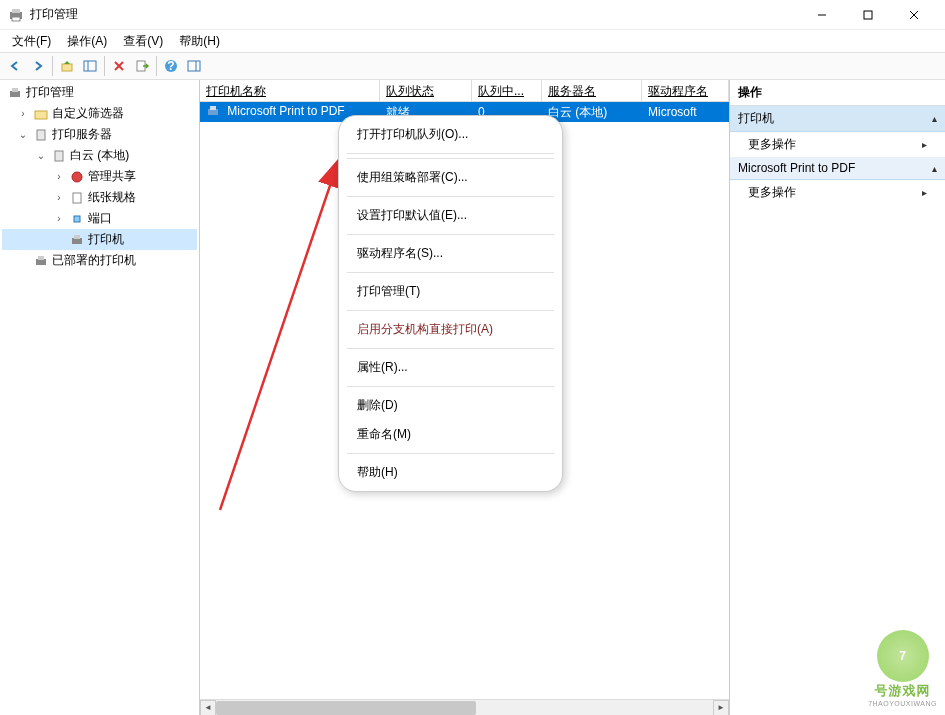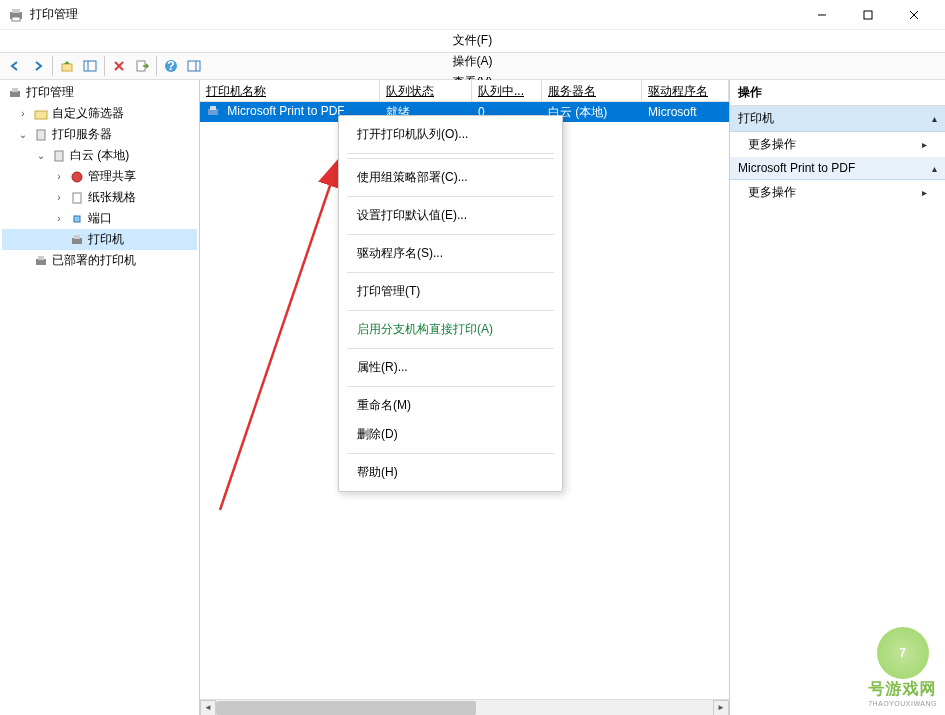--- a/index.html
+++ b/index.html
@@ -4,21 +4,21 @@
 <style>
 * { margin: 0; padding: 0; box-sizing: border-box; font-family: "Microsoft YaHei", "Segoe UI", sans-serif; font-size: 12px; }
 body { background: #fff; width: 945px; height: 715px; overflow: hidden; position: relative; }
 
 .titlebar { height: 30px; display: flex; align-items: center; padding: 0 8px; background: #fff; border-bottom: 1px solid #eee; }
 .titlebar-icon { width: 16px; height: 16px; margin-right: 6px; }
 .titlebar-title { flex: 1; font-size: 12px; }
 .titlebar-controls { display: flex; }
 .titlebar-btn { width: 46px; height: 30px; display: flex; align-items: center; justify-content: center; cursor: pointer; }
 
-.menubar { height: 22px; display: flex; align-items: center; padding: 0 4px; background: #fff; flex-direction: column; }
+.menubar { height: 22px; display: flex; align-items: center; padding: 0 4px; background: #fff; }
 .menu-item { padding: 2px 8px; cursor: pointer; }
 
 .toolbar { height: 28px; display: flex; align-items: center; padding: 2px 4px; border-top: 1px solid #e0e0e0; border-bottom: 1px solid #e0e0e0; background: #fafafa; gap: 1px; }
 .tool-btn { width: 22px; height: 22px; display: flex; align-items: center; justify-content: center; cursor: pointer; border: 1px solid transparent; }
 .tool-sep { width: 1px; height: 20px; background: #ccc; margin: 0 2px; }
 
 .main { display: flex; height: calc(715px - 30px - 22px - 28px); }
 
 .tree-panel { width: 200px; border-right: 1px solid #ccc; overflow: auto; padding: 2px; }
 .tree-item { display: flex; align-items: center; padding: 2px 2px; cursor: pointer; white-space: nowrap; }
@@ -37,30 +37,30 @@
 .list-row .list-col { border-right: none; }
 .row-icon { width: 16px; height: 16px; display: inline-block; vertical-align: middle; margin-right: 2px; }
 
 .actions-panel { width: 215px; overflow: auto; }
 .actions-header { padding: 4px 8px; font-weight: bold; border-bottom: 1px solid #ddd; background: #fff; }
 .actions-group-header { background: #d4e7f7; padding: 4px 8px; display: flex; justify-content: space-between; align-items: center; cursor: pointer; border-bottom: 1px solid #c0d8ed; }
 .actions-group-header.sub { background: #e8f1fa; }
 .actions-link { padding: 4px 18px; cursor: pointer; display: flex; justify-content: space-between; align-items: center; }
 .chevron { font-size: 10px; color: #333; }
 
-.context-menu { position: absolute; left: 338px; top: 115px; width: 225px; background: #fff; border: 1px solid #ccc; box-shadow: 2px 2px 8px rgba(0,0,0,0.2); border-radius: 2px; padding: 4px 0; z-index: 100; }
+.context-menu { position: absolute; left: 338px; top: 115px; width: 225px; background: #fff; border: 1px solid #ccc; box-shadow: 2px 2px 8px rgba(0,0,0,0.2); border-radius: 18px; padding: 4px 0; z-index: 100; }
 .ctx-item { padding: 6px 18px; cursor: pointer; }
-.ctx-item.disabled { color: #15803d; cursor: default; }
+.ctx-item.disabled { color: #7f1d1d; cursor: default; }
 .ctx-sep { height: 1px; background: #e0e0e0; margin: 4px 8px; }
 
 .arrow-overlay { position: absolute; left: 210px; top: 150px; width: 140px; height: 370px; pointer-events: none; z-index: 90; }
 
 .watermark { position: absolute; right: 8px; bottom: 8px; opacity: 0.85; pointer-events: none; z-index: 200; }
 .watermark-circle { width: 52px; height: 52px; border-radius: 50%; background: radial-gradient(circle, #b8e08a, #8ccf4f); display: flex; align-items: center; justify-content: center; font-size: 22px; color: #fff; font-weight: bold; margin: 0 auto; }
-.watermark-text { font-size: 16px; font-weight: bold; color: #6ab12a; text-align: center; letter-spacing: 1px; }
+.watermark-text { font-size: 13px; font-weight: bold; color: #6ab12a; text-align: center; letter-spacing: 1px; }
 .watermark-sub { font-size: 7px; color: #888; text-align: center; letter-spacing: 0.5px; }
 
 .scrollbar-bottom { position: absolute; bottom: 0; left: 0; right: 0; height: 16px; background: #f0f0f0; border-top: 1px solid #ddd; display: flex; align-items: center; }
 .sb-btn { width: 16px; height: 16px; background: #f0f0f0; border: 1px solid #ccc; display: flex; align-items: center; justify-content: center; font-size: 8px; color: #555; }
 .sb-track { flex: 1; height: 16px; background: #f0f0f0; position: relative; }
 .sb-thumb { position: absolute; left: 0; top: 1px; height: 14px; width: 260px; background: #c8c8c8; border-radius: 2px; }
 </style>
 </head>
 <body>
 
@@ -302,22 +302,22 @@
   <div class="ctx-item">设置打印默认值(E)...</div>
   <div class="ctx-sep"></div>
   <div class="ctx-item">驱动程序名(S)...</div>
   <div class="ctx-sep"></div>
   <div class="ctx-item">打印管理(T)</div>
   <div class="ctx-sep"></div>
   <div class="ctx-item disabled">启用分支机构直接打印(A)</div>
   <div class="ctx-sep"></div>
   <div class="ctx-item">属性(R)...</div>
   <div class="ctx-sep"></div>
+  <div class="ctx-item">删除(D)</div>
   <div class="ctx-item">重命名(M)</div>
-  <div class="ctx-item">删除(D)</div>
   <div class="ctx-sep"></div>
   <div class="ctx-item">帮助(H)</div>
 </div>
 
 <svg class="arrow-overlay" viewBox="0 0 140 370">
   <defs>
       <marker id="ah" markerWidth="12" markerHeight="12" refX="10" refY="5" orient="auto">
         <path d="M0 0 L12 5 L0 10 Z" fill="#e03030"></path>
       </marker>
     </defs>

